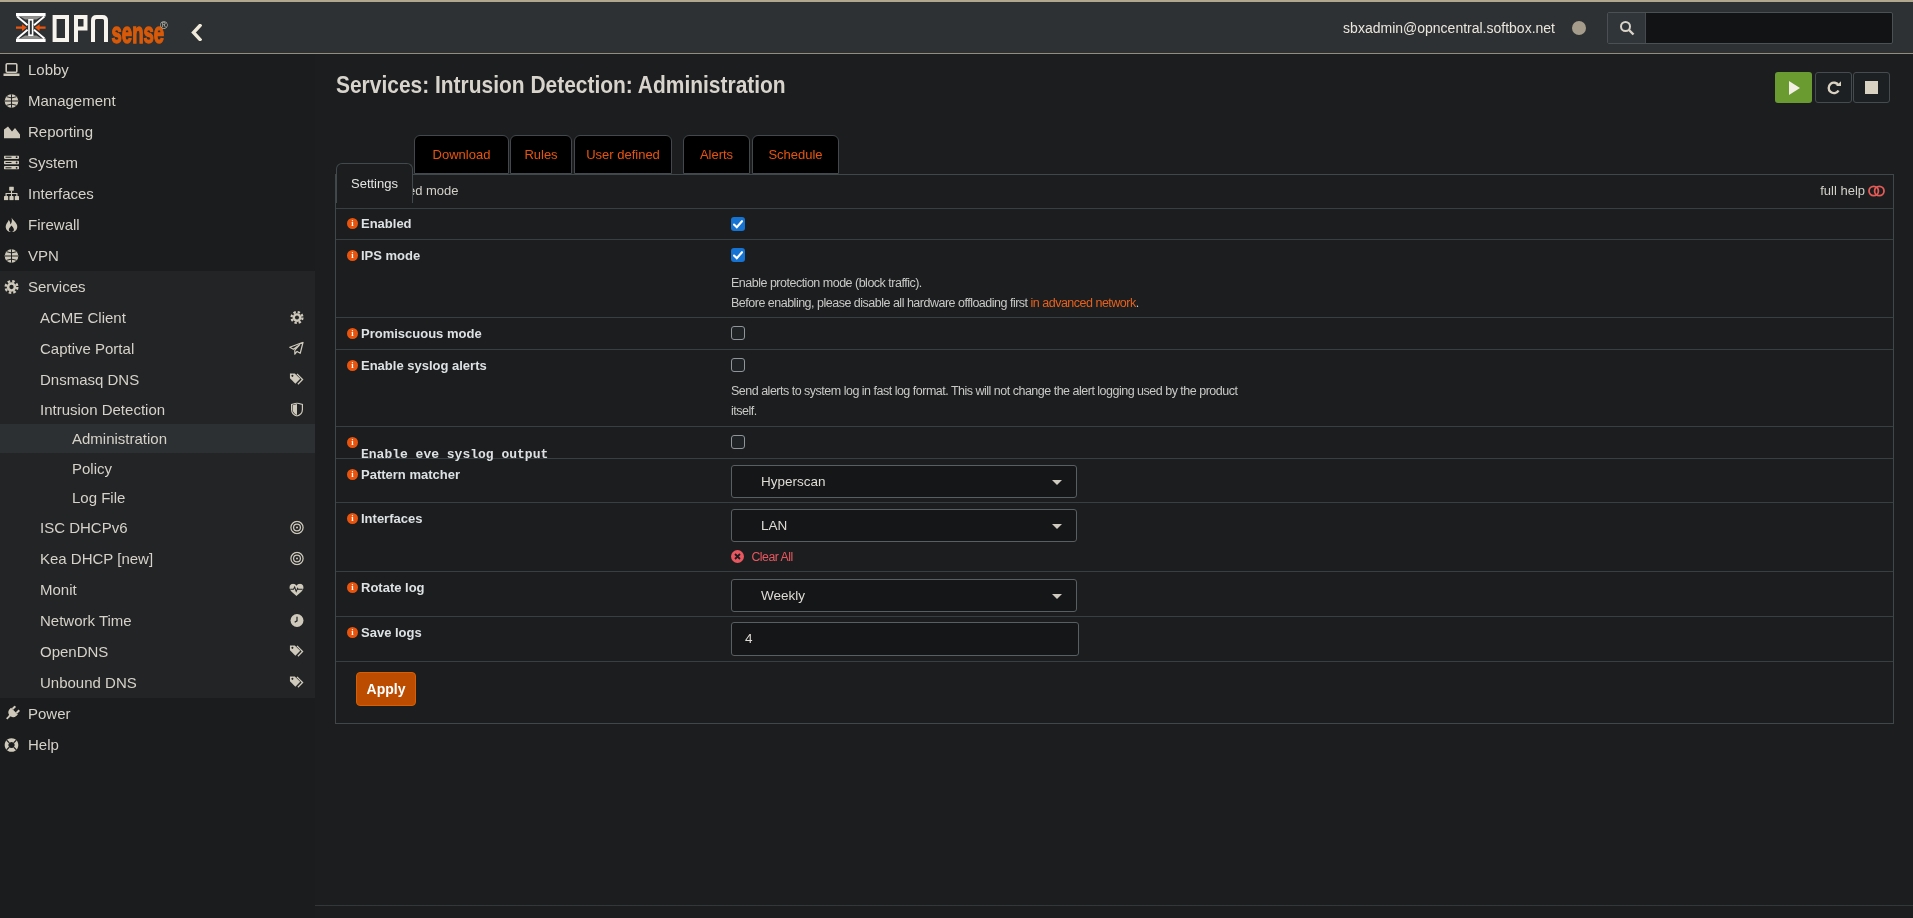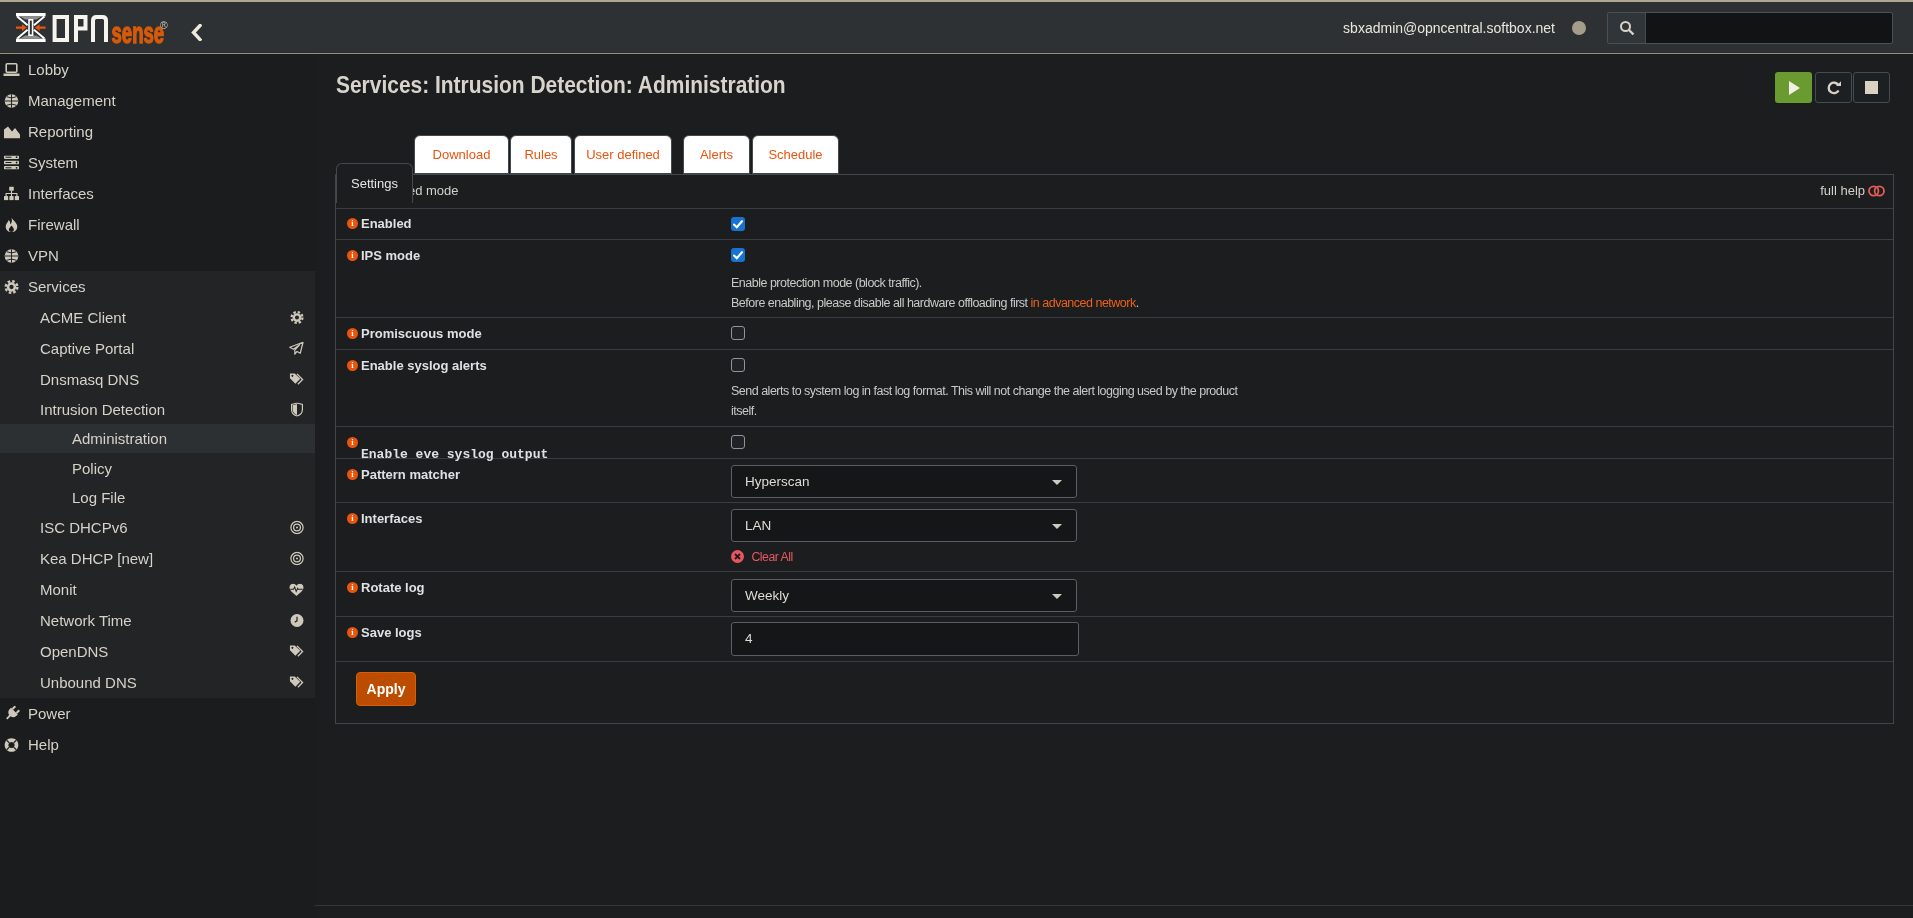--- a/index.html
+++ b/index.html
@@ -33,37 +33,37 @@
 
 #title { position:absolute; left:336px; top:71px; font-size:24.5px; font-weight:bold; color:#d8d4cc; transform:scaleX(0.855); transform-origin:0 0; white-space:nowrap; }
 .hbtn { position:absolute; top:72px; width:37px; height:31px; border-radius:3px;
   display:flex; align-items:center; justify-content:center; }
 #btn-play { left:1775px; background:#699b30; }
 #btn-ref  { left:1815px; background:#1d2022; border:1px solid #454c4f; }
 #btn-stop { left:1853px; background:#1d2022; border:1px solid #454c4f; }
 
 
 .tab { position:absolute; top:135px; height:39px; border:1px solid #43484c; border-radius:6px 6px 0 0;
-  background:#ffffff; color:#e8540e; font-size:13px; display:flex; align-items:center; justify-content:center; }
+  background:#000000; color:#e8540e; font-size:13px; display:flex; align-items:center; justify-content:center; }
 .tab.active { height:40px; background:#1b1d1f; border-bottom:none; color:#e4e4e2; z-index:3; }
 
 
 #tbl { position:absolute; left:335px; top:174px; width:1559px; height:550px;
   border:1px solid #40464a; background:#1b1d1f; }
 .row { position:relative; border-bottom:1px solid #383e42; }
 .lbl { position:absolute; left:25px; top:7px; font-size:13px; font-weight:bold; color:#dee1e3; line-height:16px; }
 .info { position:absolute; left:11px; width:11px; height:11px; border-radius:50%; background:#e8540e;
   color:#fff; font-size:8.5px; font-weight:bold; text-align:center; line-height:11px; font-family:"Liberation Serif",serif; }
 .cb { position:absolute; left:395px; width:14px; height:14px; border-radius:3px; background:#1673d2;
   display:flex; align-items:center; justify-content:center; }
 .cbe { position:absolute; left:395px; width:14px; height:14px; border-radius:3px; background:#1f2326; border:1px solid #90959a; }
 .help { position:absolute; left:395px; font-size:12.5px; letter-spacing:-0.5px; color:#c9c9c6; line-height:20px; }
 .olink { color:#e8611c; }
 .sel2 { position:absolute; left:395px; width:346px; height:33px; border:1px solid #585e61; border-radius:3px;
-  background:#141618; color:#dfdcd5; font-size:13.5px; line-height:31px; padding-left:13px; }
+  background:#141618; color:#dfdcd5; font-size:13.5px; line-height:31px; padding-left:29px; }
 .caret { position:absolute; right:14px; top:14px; width:0; height:0;
   border-left:5px solid transparent; border-right:5px solid transparent; border-top:5px solid #cfcabf; }
 #inp4 { position:absolute; left:395px; top:5px; width:348px; height:34px; border:1px solid #585e61; border-radius:3px;
   background:#141618; color:#dfdcd5; font-size:13.5px; line-height:32px; padding-left:13px; }
 #applybtn { position:absolute; left:20px; top:10px; width:60px; height:34px; background:#bc4d00;
   border:1px solid #d85e00; border-radius:4px; color:#fff; font-size:14px; font-weight:bold;
   display:flex; align-items:center; justify-content:center; }
 .togl { display:inline-block; vertical-align:-2px; }
 #footline { position:absolute; left:315px; top:905px; width:1598px; height:1px; background:#33373a; }
 </style>

